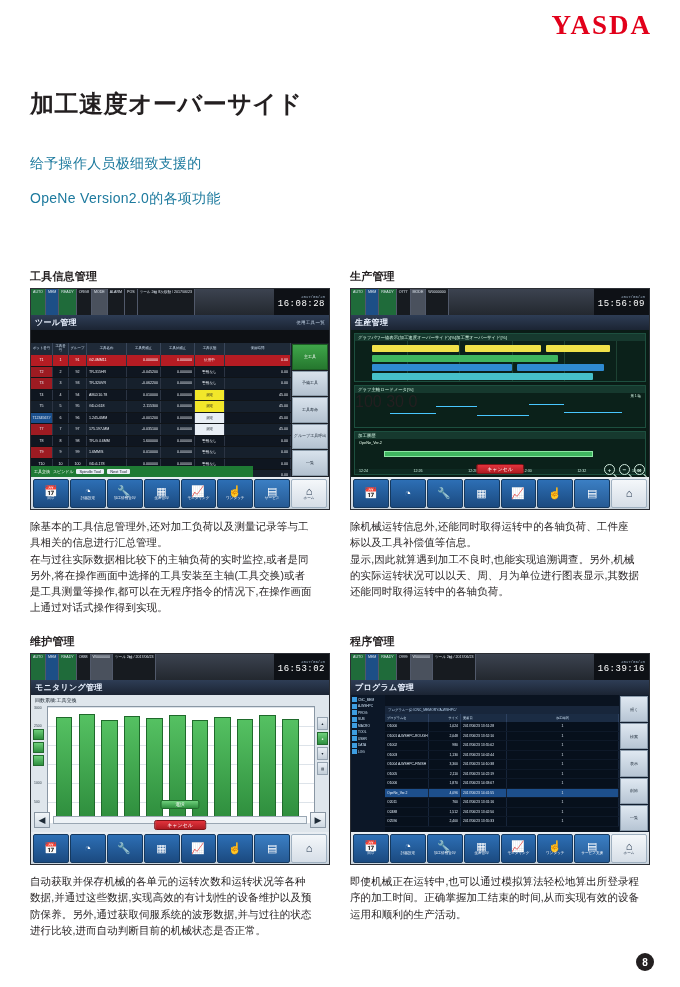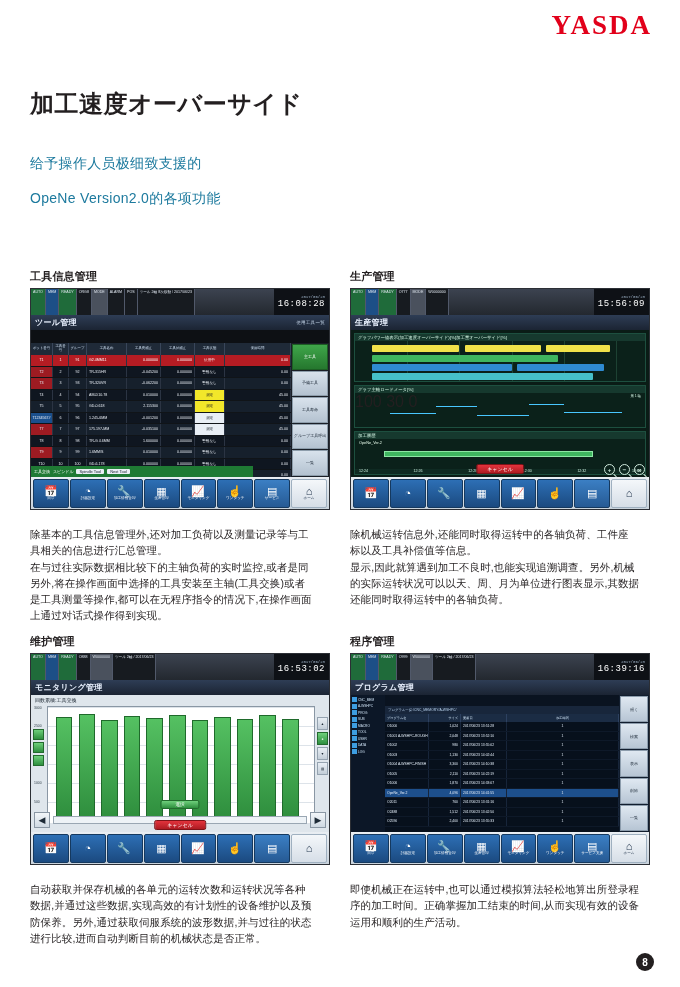--- a/index.html
+++ b/index.html
@@ -53,21 +53,21 @@
   .panel { position: absolute; }
   .panel-title {
     font-size: 11px;
     font-weight: bold;
     margin-bottom: 4px;
     letter-spacing: 0.2px;
   }
   .panel-caption {
     font-size: 10.5px;
     line-height: 1.55;
-    margin-top: 16px;
+    margin-top: 8px;
     letter-spacing: 0.1px;
   }
   .panel-caption p { margin: 0; }
 
   
   #p-tool   { left: 30px;  top: 269px;  width: 300px; }
   #p-prod   { left: 350px; top: 269px;  width: 300px; }
   #p-maint  { left: 30px;  top: 634px;  width: 300px; }
   #p-prog   { left: 350px; top: 634px;  width: 300px; }
 

